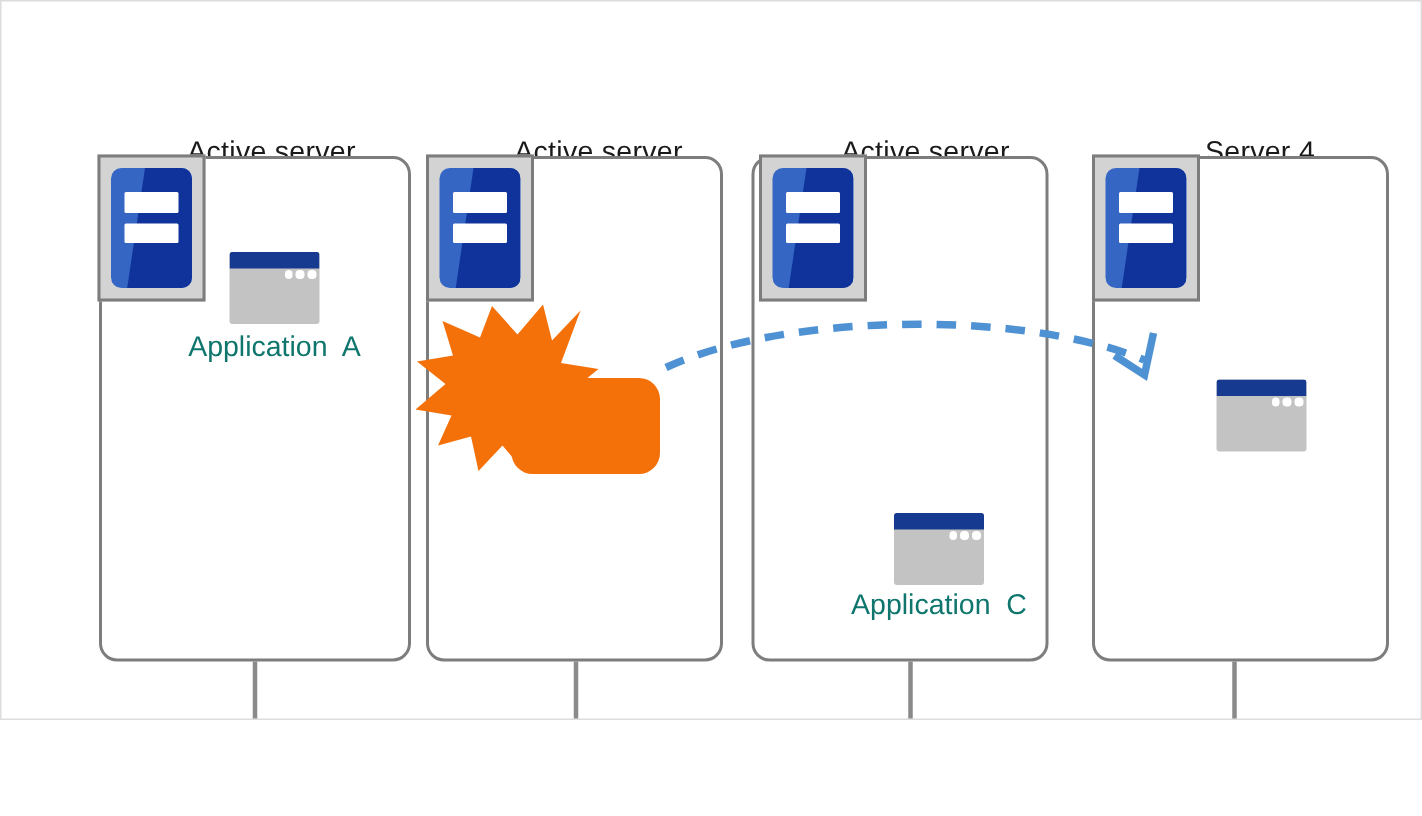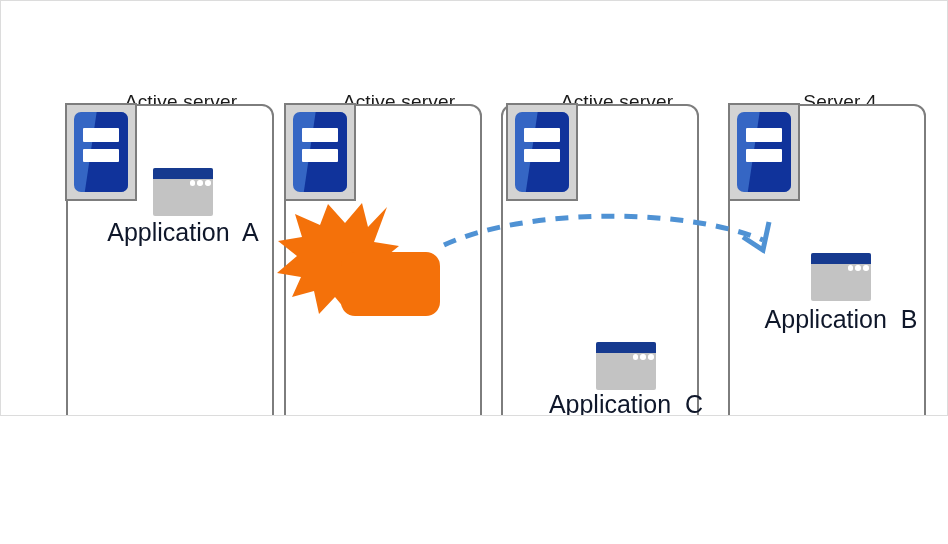--- a/index.html
+++ b/index.html
@@ -7,21 +7,21 @@
     margin: 0;
     padding: 0;
     background: #ffffff;
   }
   body {
     font-family: "Liberation Sans", sans-serif;
   }
   #canvas {
     position: relative;
     width: 948px;
-    height: 416px;
+    height: 480px;
     background: #ffffff;
     border: 1px solid #dcdcdc;
     box-sizing: border-box;
     overflow: hidden;
     text-decoration: underline;
   }
   .svg-layer {
     position: absolute;
     left: 0;
     top: 0;
@@ -34,23 +34,23 @@
     text-align: center;
     font-size: 19px;
     line-height: 25px;
     color: #1a1a1a;
     white-space: pre;
     letter-spacing: 0.2px;
   }
   .app-label {
     position: absolute;
     text-align: center;
-    font-size: 25px;
+    font-size: 19px;
     line-height: 22px;
-    color: #0f172a;
+    color: #0f766e;
     white-space: pre;
   }
   .failure-text {
     position: absolute;
     text-align: center;
     font-size: 19px;
     line-height: 25px;
     color: #ffffff;
     white-space: pre;
     width: 100%;
@@ -203,21 +203,20 @@
     <div class="dot d3"></div>
   </div>
   <div class="app-label" style="left:535px; top:392px; width:180px;">Application  C</div>
 
   <div class="app-icon" style="left:810px; top:252px; width:60px; height:48px;">
     <div class="titlebar"></div>
     <div class="dot d1"></div>
     <div class="dot d2"></div>
     <div class="dot d3"></div>
   </div>
-  <div class="app-label" style="left:750px; top:307px; width:180px;">Application  B</div>
 
   <svg class="svg-layer" viewBox="0 0 948 544">
 
     <g>
       <line x1="169" y1="440" x2="169" y2="489" stroke="#8a8a8a" stroke-width="3"></line>
       <line x1="383" y1="440" x2="383" y2="489" stroke="#8a8a8a" stroke-width="3"></line>
       <line x1="606" y1="440" x2="606" y2="489" stroke="#8a8a8a" stroke-width="3"></line>
       <line x1="822" y1="440" x2="822" y2="489" stroke="#8a8a8a" stroke-width="3"></line>
       <line x1="96" y1="489" x2="884" y2="489" stroke="#8a8a8a" stroke-width="5"></line>
     </g>

